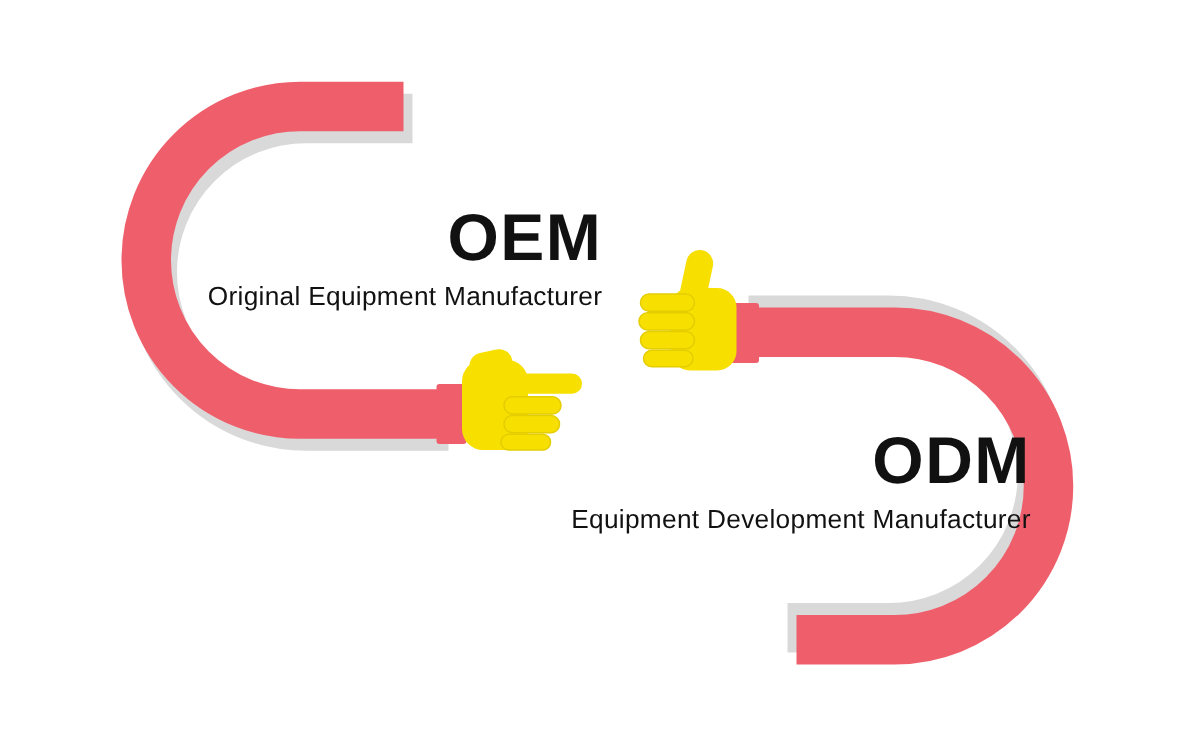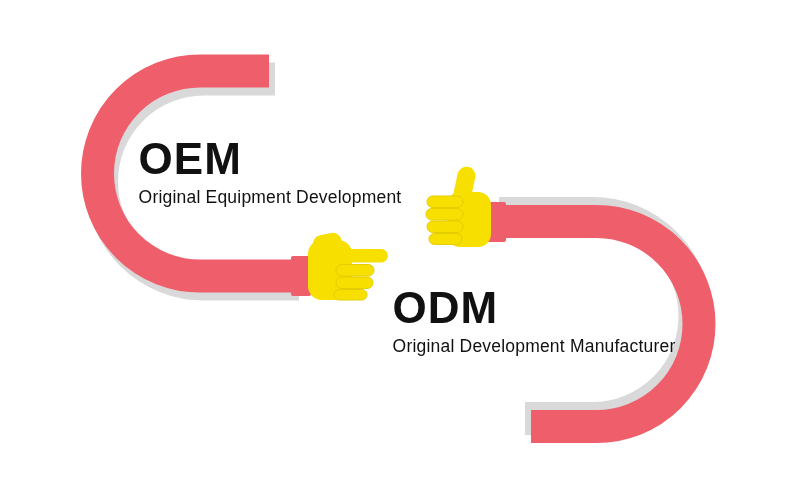--- a/index.html
+++ b/index.html
@@ -39,21 +39,21 @@
   .hand {
     fill: var(--hand, #f7df00);
   }
   .crease {
     stroke: var(--hand_crease, #e4cd00);
     stroke-width: 1;
   }
   
   .label-block {
     position: absolute;
-    text-align: left;
+    text-align: right;
     transform: translateX(-50%);
     color: var(--text, #111111);
     white-space: nowrap;
   }
   .acronym {
     font-size: 44px;
     line-height: 44px;
     font-weight: 700;
     letter-spacing: 1px;
   }
@@ -100,21 +100,21 @@
         <rect class="hand crease" x="427" y="196" width="36" height="11.5" rx="5.7"></rect>
         <rect class="hand crease" x="426" y="208.5" width="37" height="11.5" rx="5.7"></rect>
         <rect class="hand crease" x="427" y="221" width="36" height="11.5" rx="5.7"></rect>
         <rect class="hand crease" x="429" y="233.5" width="33" height="11" rx="5.5"></rect>
       </g>
     </g>
   </svg>
 
   <div class="label-block oem-block">
     <div class="acronym">OEM</div>
-    <div class="full-name">Original Equipment Development</div>
+    <div class="full-name">Original Equipment Manufacturer</div>
   </div>
 
   <div class="label-block odm-block">
     <div class="acronym">ODM</div>
-    <div class="full-name">Original Development Manufacturer</div>
+    <div class="full-name">Equipment Development Manufacturer</div>
   </div>
 
 </div>
 
 </body></html>

